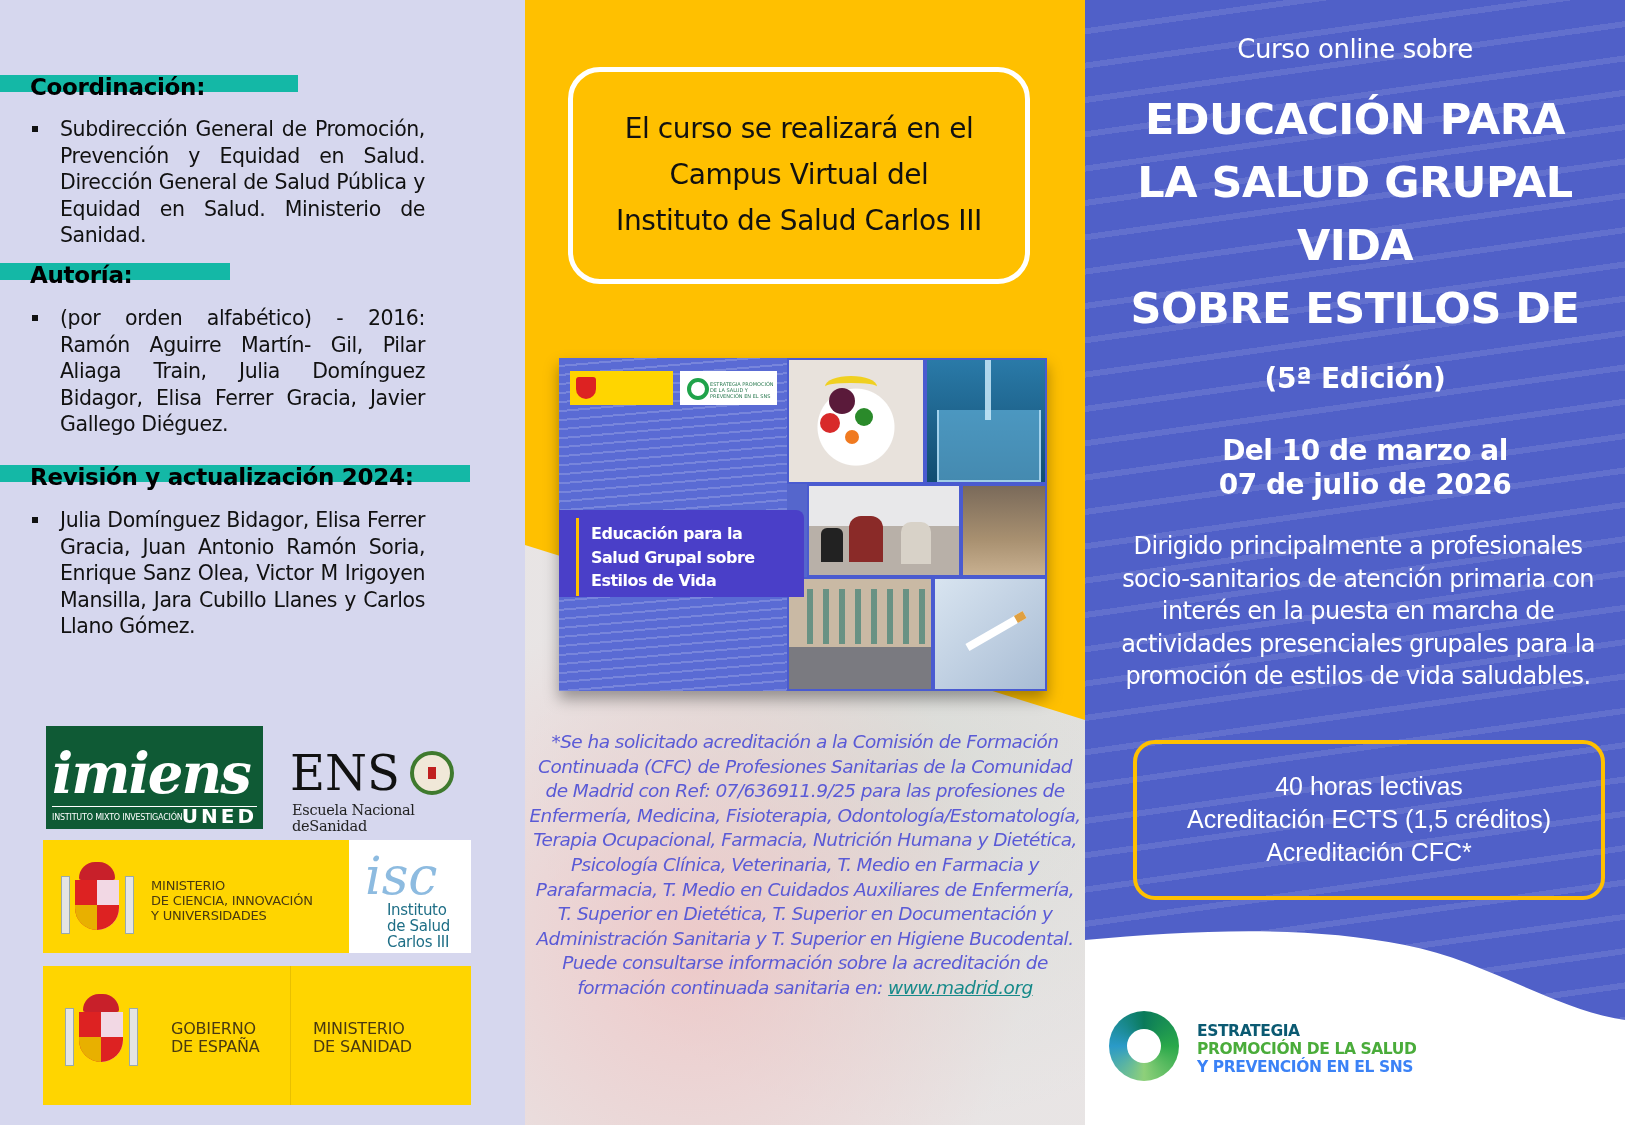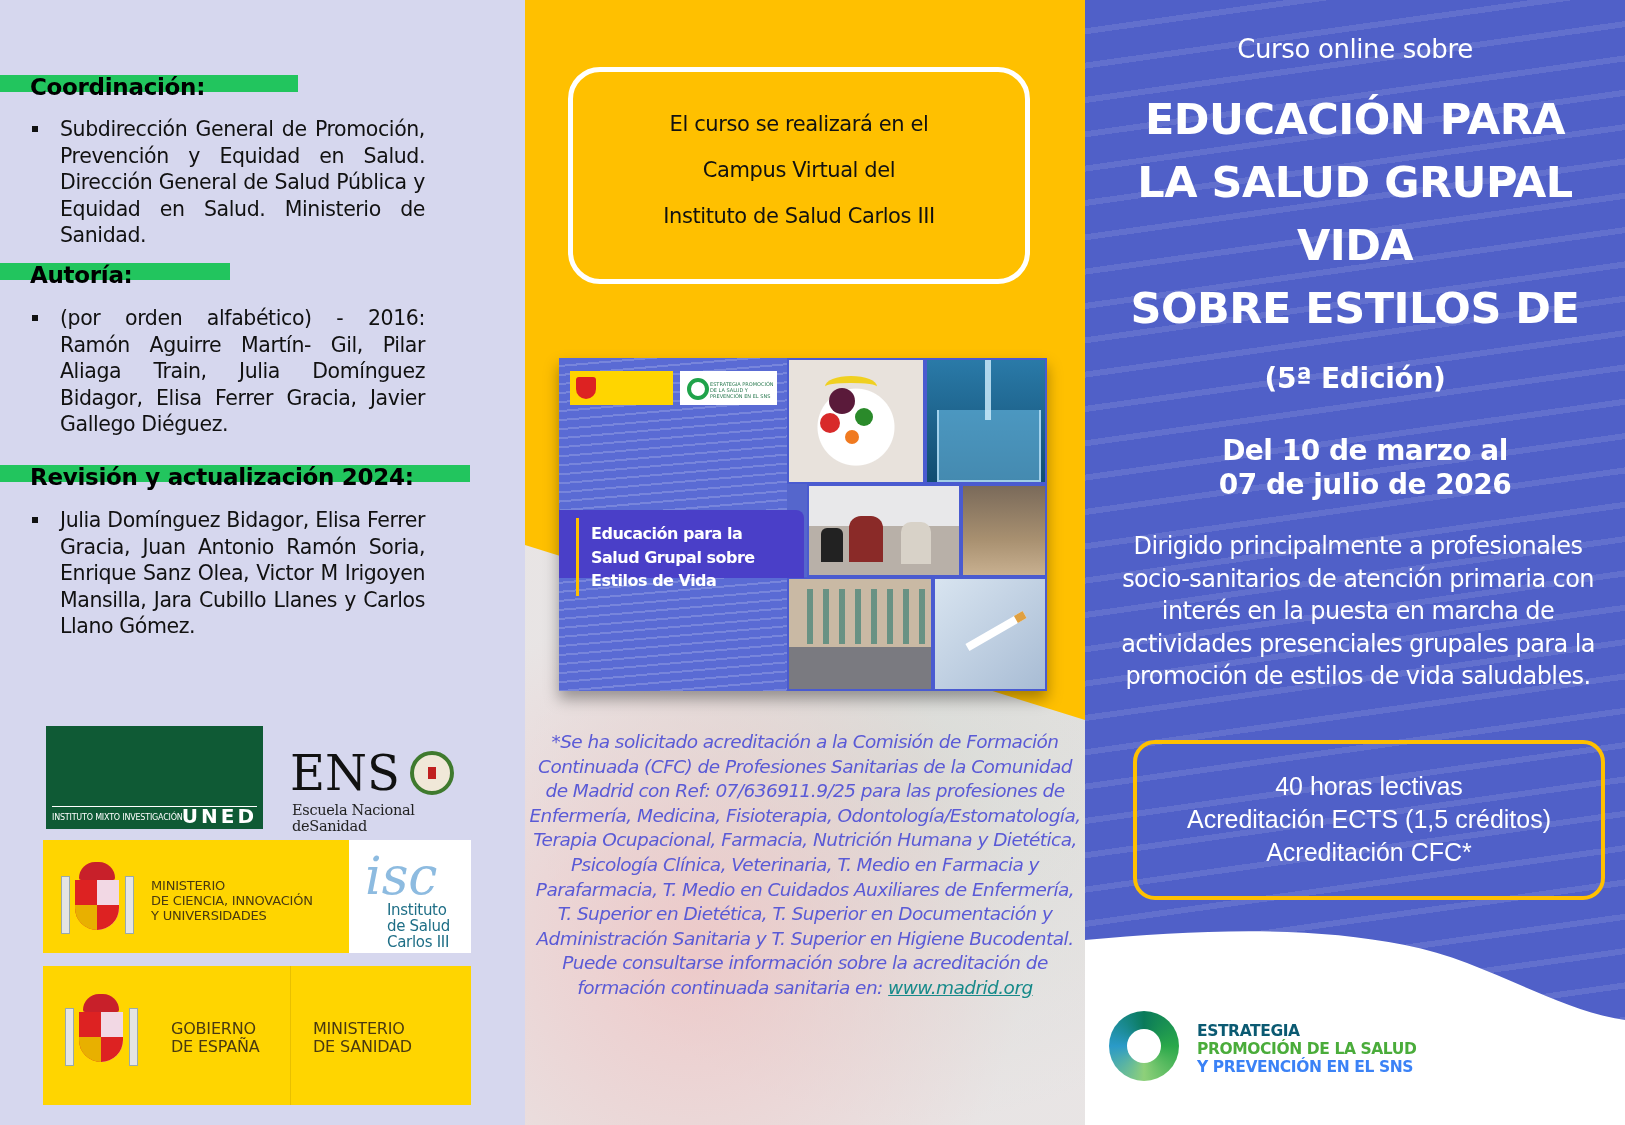--- a/index.html
+++ b/index.html
@@ -1,21 +1,21 @@
 <!DOCTYPE html>
 <html><head>
 <meta charset="utf-8">
 <style>
   * { box-sizing: border-box; margin: 0; padding: 0; }
   html, body { width: 1625px; height: 1125px; overflow: hidden; }
   body { position: relative; font-family: "DejaVu Sans", sans-serif; background: #d6d7ee; }
 
   
   .left { position: absolute; left: 0; top: 0; width: 525px; height: 1125px; background: #d6d7ee; }
-  .sec-head { position: absolute; left: 0; height: 17px; background: #22c55e; }
+  .sec-head { position: absolute; left: 0; height: 17px; background: #14b8a6; }
   .sec-head span { position: absolute; left: 30px; top: -1px; font-weight: bold; font-size: 23px; color: #000; font-family: "DejaVu Sans", sans-serif; letter-spacing: -0.3px; }
   .bullet-block { position: absolute; left: 30px; width: 395px; font-size: 20.5px; line-height: 26.5px; color: #111; text-align: justify; font-family: "DejaVu Sans", sans-serif; letter-spacing: -0.4px; }
   .bullet-block .sq { position: absolute; left: 2px; top: 10px; width: 6px; height: 6px; background: #111; }
   .bullet-block .txt { margin-left: 30px; display: block; }
 
   .logo-imiens { position: absolute; left: 46px; top: 726px; width: 217px; height: 103px; background: #0f5a35; color: #fff; }
   .logo-imiens .big { position: absolute; left: 6px; top: 14px; font-family: "DejaVu Serif", serif; font-style: italic; font-weight: bold; font-size: 56px; letter-spacing: -2px; }
   .logo-imiens .line { position: absolute; left: 6px; right: 6px; top: 80px; height: 1px; background: #fff; }
   .logo-imiens .small { position: absolute; left: 6px; top: 87px; font-size: 8px; letter-spacing: -0.2px; }
   .logo-imiens .uned { position: absolute; right: 6px; top: 78px; font-size: 20px; font-weight: bold; letter-spacing: 3px; }
@@ -41,31 +41,31 @@
   .shield .body::after { content: ""; position: absolute; left: 0; top: 25px; width: 44px; height: 25px; border-radius: 0 0 22px 22px; background: linear-gradient(90deg, #e8b000 0 50%, #d22 50% 100%); }
   .shield .col { position: absolute; top: 14px; width: 9px; height: 58px; background: #e4e4e4; border: 1px solid #9aa; }
 
   
   .mid { position: absolute; left: 525px; top: 0; width: 560px; height: 1125px; overflow: hidden; background: #f3f0ee; }
   .mid .yellow { position: absolute; left: 0; top: 0; width: 560px; height: 720px; background: #ffc000; clip-path: polygon(0 0, 100% 0, 100% 100%, 0 545px); }
   .mid .photo-bg { position: absolute; left: 0; top: 540px; width: 560px; height: 585px;
      background: radial-gradient(ellipse at 30% 70%, rgba(240,190,190,0.7), rgba(230,225,225,0.3) 60%),
                  radial-gradient(ellipse at 70% 40%, rgba(200,210,200,0.6), rgba(240,240,240,0) 70%), #e9e6e6; }
   .campus-box { position: absolute; left: 43px; top: 67px; width: 462px; height: 217px; border: 5px solid #fff; border-radius: 32px; }
-  .campus-box div { position: absolute; left: 0; width: 100%; text-align: center; font-size: 21px; color: #111; letter-spacing: -0.4px; }
+  .campus-box div { position: absolute; left: 0; width: 100%; text-align: center; font-size: 28px; color: #111; letter-spacing: -0.4px; }
 
   .cover { position: absolute; left: 34px; top: 358px; width: 488px; height: 333px; background: #5566cc; box-shadow: 0 8px 14px rgba(0,0,0,0.35); overflow: hidden; }
   .cover .waves { position: absolute; left: 0; top: 0; width: 228px; height: 333px;
      background: repeating-linear-gradient(175deg, rgba(255,255,255,0.0) 0 7px, rgba(255,255,255,0.18) 7px 9px), #5a6bd4; }
   .cover .gob-mini { position: absolute; left: 11px; top: 13px; width: 103px; height: 34px; background: #ffd500; }
   .cover .gob-mini::before { content: ""; position: absolute; left: 6px; top: 6px; width: 20px; height: 22px; background: #d22; border-radius: 3px 3px 10px 10px; }
   .cover .est-mini { position: absolute; left: 121px; top: 13px; width: 97px; height: 34px; background: #fff; }
   .cover .est-mini::before { content: ""; position: absolute; left: 7px; top: 7px; width: 14px; height: 14px; border: 4px solid #1fa34a; border-radius: 50%; }
   .cover .est-mini span { position: absolute; left: 30px; top: 10px; font-size: 5px; line-height: 6px; color: #2a7a50; }
-  .cover .title-box { position: absolute; left: 0; top: 152px; width: 245px; height: 68px; background: #4a3fc8; border-radius: 0 8px 0 0; }
+  .cover .title-box { position: absolute; left: 0; top: 152px; width: 245px; height: 87px; background: #4a3fc8; border-radius: 0 8px 0 0; }
   .cover .title-box .bar { position: absolute; left: 17px; top: 8px; width: 3px; height: 78px; background: #ffc000; }
   .cover .title-box .t { position: absolute; left: 32px; top: 12px; font-size: 16px; line-height: 23.5px; font-weight: bold; color: #fff; font-family: "DejaVu Sans", sans-serif; letter-spacing: -0.5px; }
   .ph { position: absolute; border: 2px solid #4a5bd0; }
   .ph-food { left: 228px; top: 0; width: 138px; height: 126px; background: radial-gradient(circle at 50% 55%, #fff 0 38px, #e8e2dc 39px); }
   .ph-food::before { content: ""; position: absolute; left: 40px; top: 28px; width: 26px; height: 26px; background: #5a1a3a; border-radius: 50%; box-shadow: 22px 16px 0 -4px #2a8a2a, -12px 22px 0 -3px #d82a2a, 10px 36px 0 -6px #f07a20; }
   .ph-food::after { content: ""; position: absolute; left: 36px; top: 16px; width: 52px; height: 14px; border-radius: 50%; border-top: 7px solid #f0d020; }
   .ph-water { left: 366px; top: 0; width: 122px; height: 126px; background: linear-gradient(180deg, #2a7aa8, #114c70); }
   .ph-water::before { content: ""; position: absolute; left: 10px; top: 50px; width: 100px; height: 70px; border: 2px solid rgba(200,235,255,0.7); border-top: none; background: rgba(120,200,240,0.5); }
   .ph-water::after { content: ""; position: absolute; left: 58px; top: 0; width: 6px; height: 60px; background: rgba(210,240,255,0.8); }
   .ph-group { left: 248px; top: 126px; width: 154px; height: 93px; background: linear-gradient(180deg, #e8e8ea 0 45%, #b8b0a8 45%); }
@@ -125,20 +125,21 @@
 
   <div class="sec-head" style="top:465px;width:470px;">
     <span>Revisión y actualización 2024:</span>
   </div>
   <div class="bullet-block" style="top:507px;">
     <span class="sq"></span>
     <span class="txt">Julia Domínguez Bidagor, Elisa Ferrer Gracia, Juan Antonio Ramón Soria, Enrique Sanz Olea, Victor M Irigoyen Mansilla, Jara Cubillo Llanes y Carlos Llano Gómez.</span>
   </div>
 
   <div class="logo-imiens">
+    <span class="big">imiens</span>
     <span class="line"></span>
     <span class="small">INSTITUTO MIXTO INVESTIGACIÓN</span>
     <span class="uned">UNED</span>
   </div>
 
   <div class="logo-enso">
     <span class="big">ENS</span>
     <span class="emblem"></span>
     <span class="sub">Escuela Nacional deSanidad</span>
   </div>

